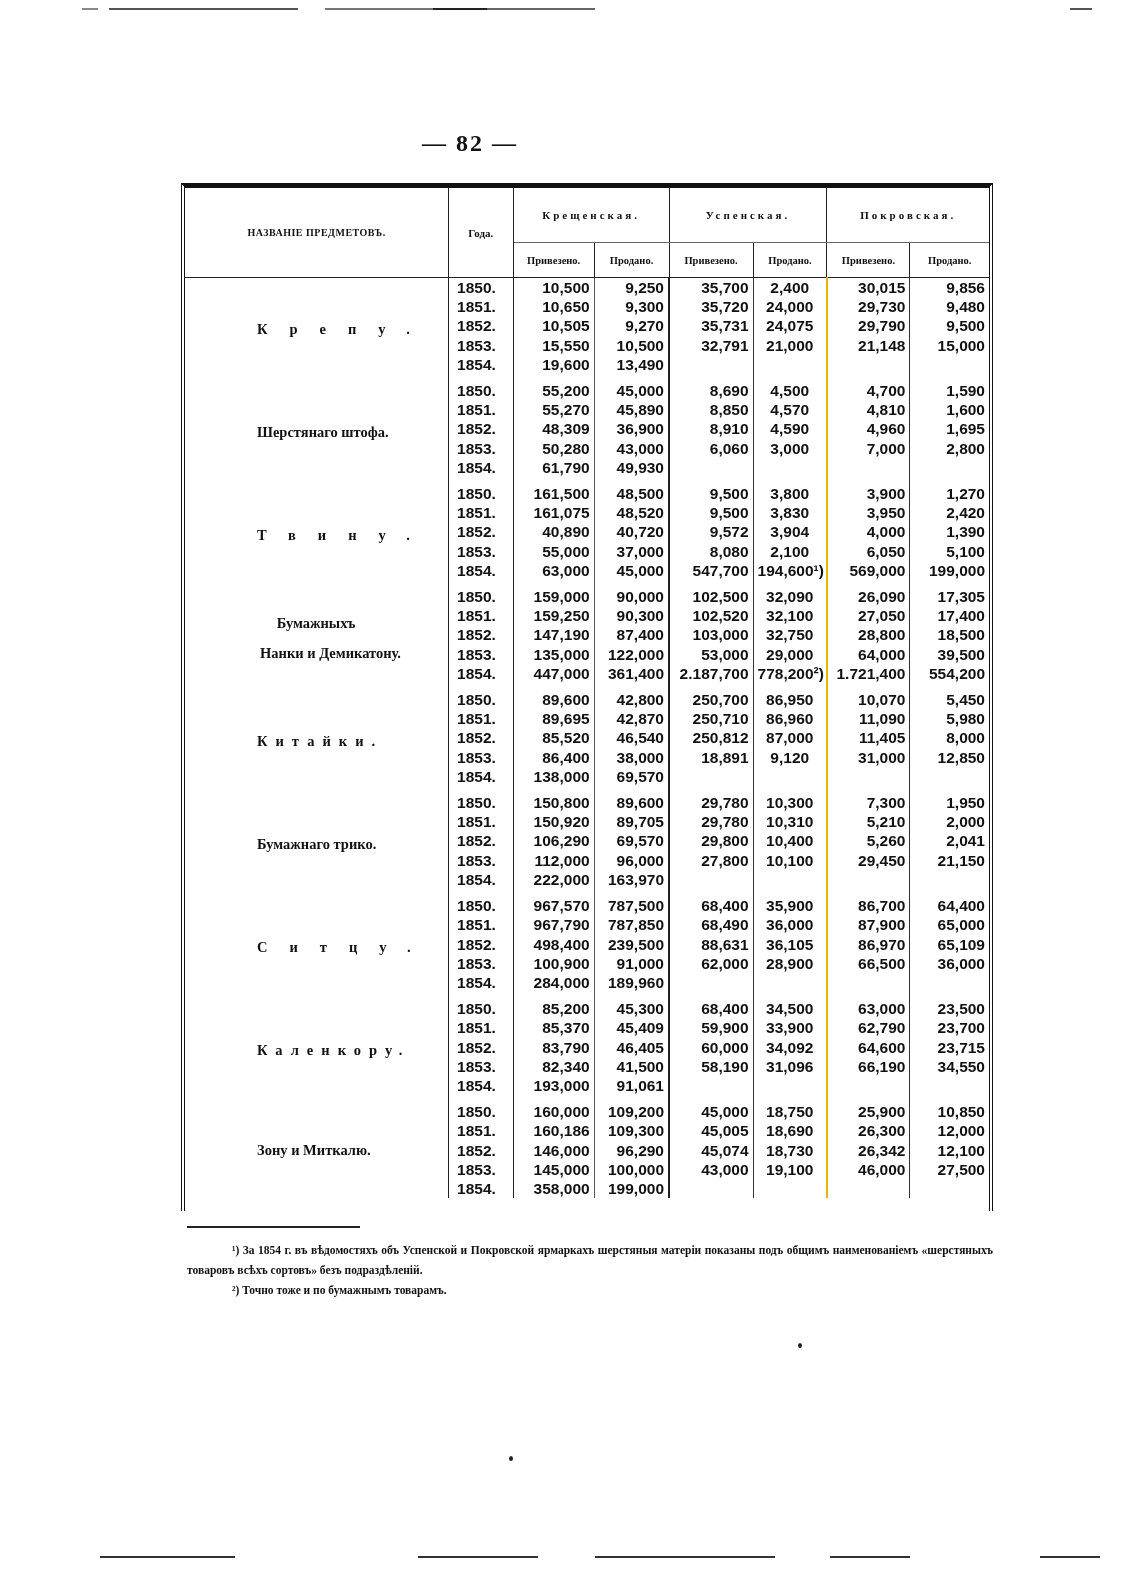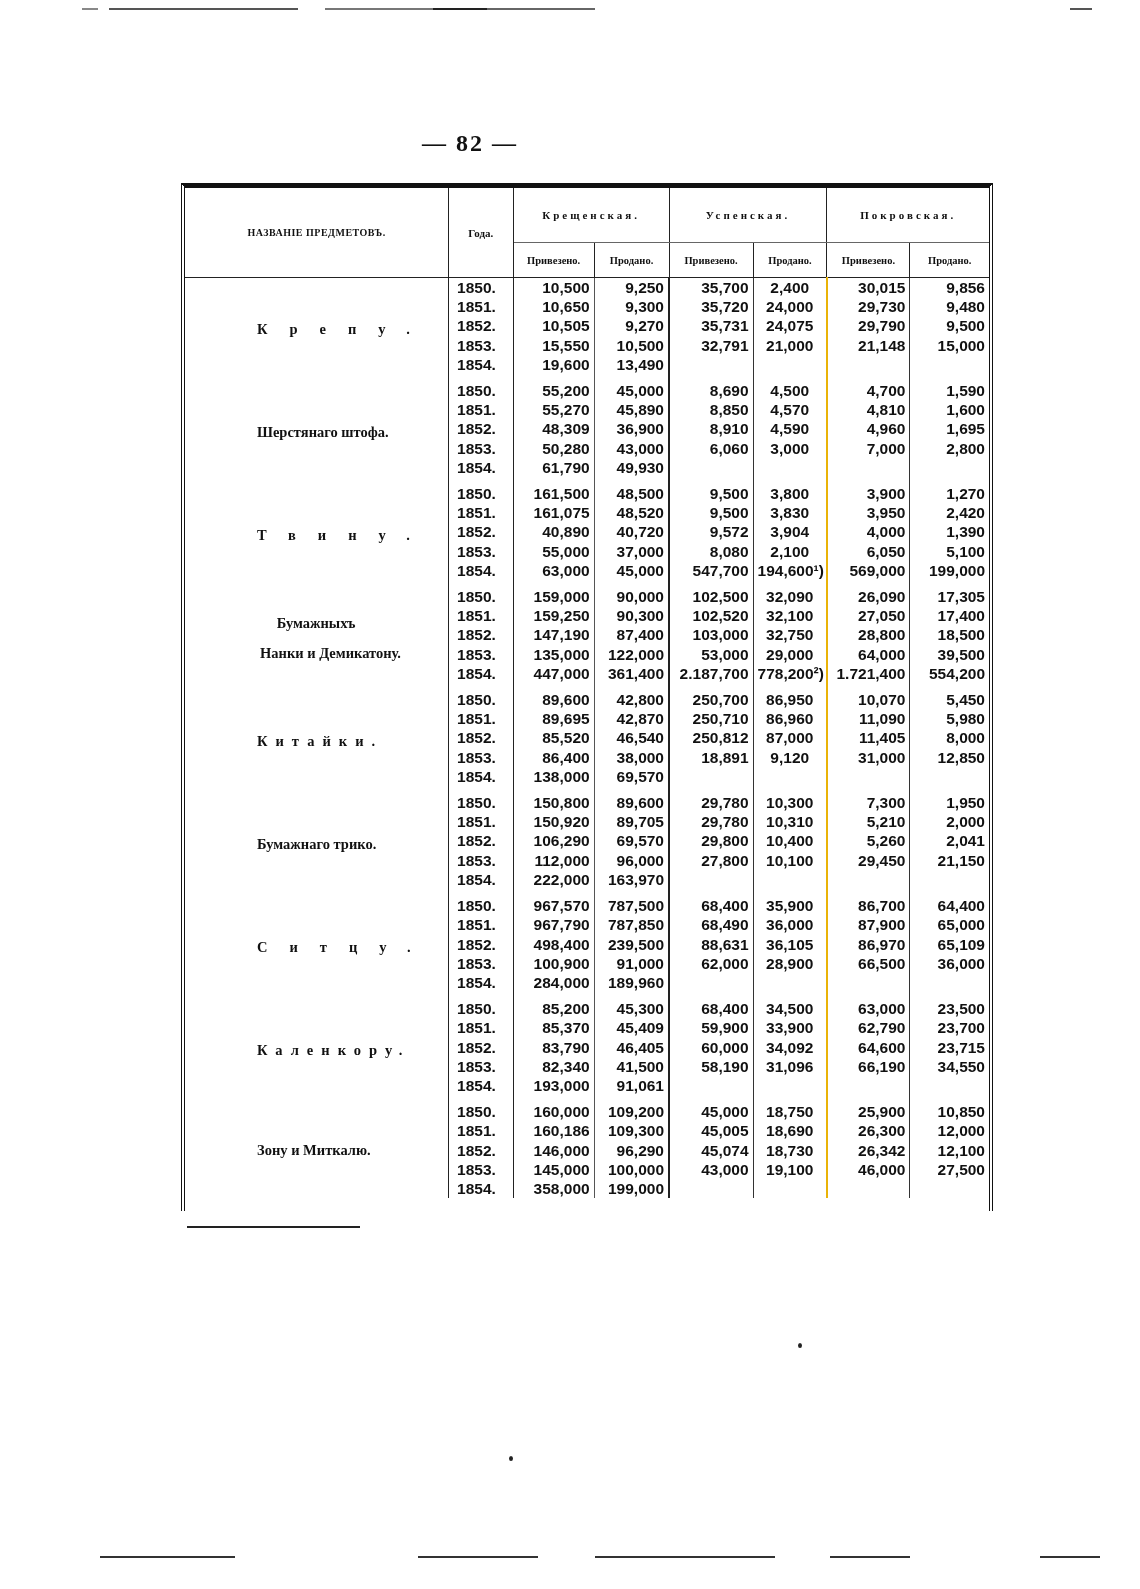--- a/index.html
+++ b/index.html
@@ -565,20 +565,22 @@
           <td class="c5"></td>
           <td class="c6"></td>
           <td class="last"></td>
         </tr>
       </tbody>
   </table>
 </div>
 
 <div class="footnote-rule"></div>
 <div class="footnotes">
+  <div class="fn1">¹) За 1854 г. въ вѣдомостяхъ объ Успенской и Покровской ярмаркахъ шерстяныя матеріи показаны подъ общимъ наименованіемъ «шерстяныхъ товаровъ всѣхъ сортовъ» безъ подраздѣленій.</div>
+  <div class="fn2">²) Точно тоже и по бумажнымъ товарамъ.</div>
 </div>
 
 <div class="speck" style="top:1343px;left:798px"></div>
 <div class="speck" style="top:1456px;left:509px"></div>
 <div class="scan-bot" style="left:100px;width:135px"></div>
 <div class="scan-bot" style="left:418px;width:120px"></div>
 <div class="scan-bot" style="left:595px;width:180px"></div>
 <div class="scan-bot" style="left:830px;width:80px"></div>
 <div class="scan-bot" style="left:1040px;width:60px"></div>
 

